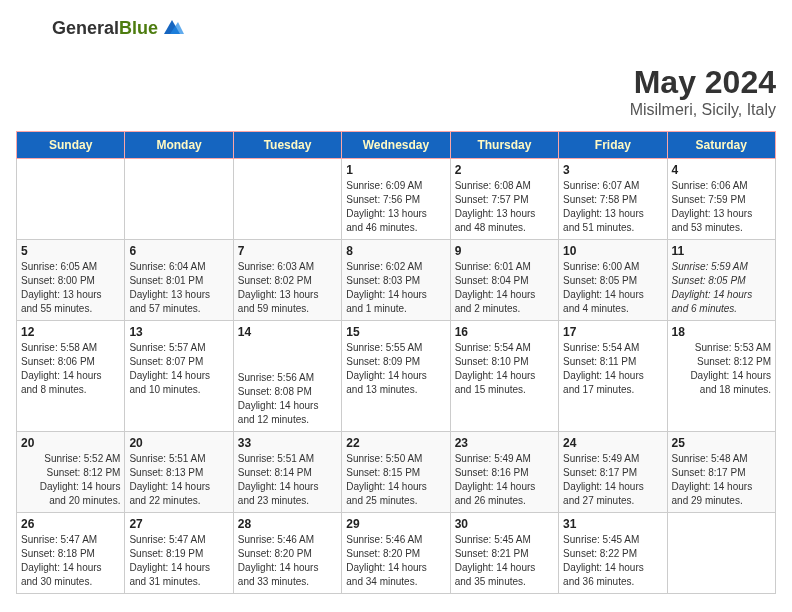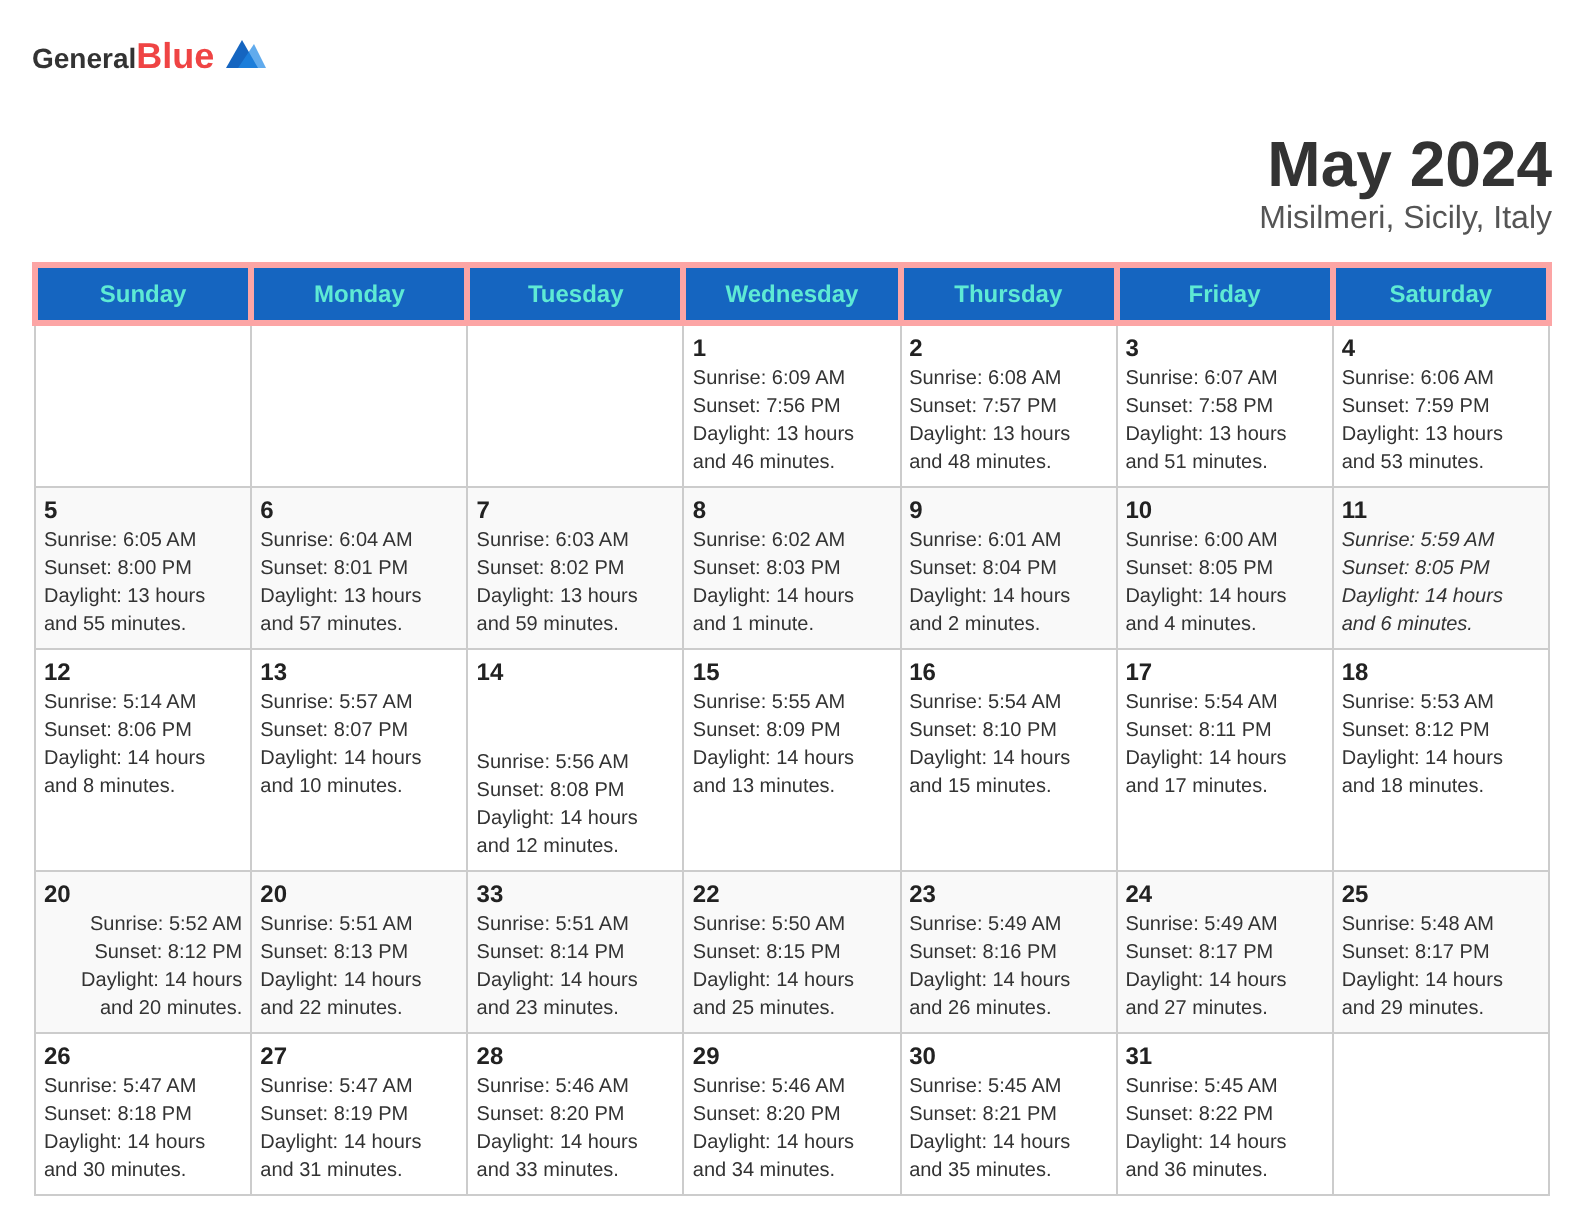--- a/index.html
+++ b/index.html
@@ -38,25 +38,25 @@
       font-size: 16px;
       color: #555;
     }
     .calendar-table {
       width: 100%;
       border-collapse: collapse;
       font-size: 11px;
     }
     .calendar-table th {
       background-color: #1565C0;
-      color: #5eead4;
+      color: #fef9c3;
       text-align: center;
       padding: 6px 4px;
       font-size: 12px;
-      border: 3px solid #fca5a5;
+      border: 1px solid #fca5a5;
     }
     .calendar-table td {
       border: 1px solid #ccc;
       vertical-align: top;
       padding: 4px;
       width: calc(100% / 7);
       min-height: 80px;
       background: #fff;
     }
     .calendar-table tr:nth-child(even) td {
@@ -76,21 +76,21 @@
     .empty-cell {
       background: #fff;
     }
   </style>
 </head>
 <body>
 
 <div class="header-area">
   <div class="logo">
     <span>
-      <span style="font-size:14px;font-weight:bold;color:#333;">General</span><span style="font-size:18px;font-weight:bold;color:#ef4444;">Blue</span>
+      <span style="font-size:18px;font-weight:bold;color:#333;margin-left:36px;">General</span><span style="font-size:18px;font-weight:bold;color:#4d7c0f;">Blue</span>
     </span>
     <svg class="logo-icon" viewBox="0 0 24 24" xmlns="http://www.w3.org/2000/svg">
       <polygon points="4,18 12,4 20,18" fill="#1565C0"></polygon>
       <polygon points="10,18 18,6 24,18" fill="#1E88E5" opacity="0.7"></polygon>
     </svg>
   </div>
   <div class="title-area">
     <div class="main-title">May 2024</div>
     <div class="subtitle">Misilmeri, Sicily, Italy</div>
   </div>
@@ -189,21 +189,21 @@
           <div class="day-number">11</div>
           <div class="day-info" style="white-space: pre-line; font-style: italic;">Sunrise: 5:59 AM
 Sunset: 8:05 PM
 Daylight: 14 hours
 and 6 minutes.</div>
         </td>
       </tr>
       <tr>
         <td>
           <div class="day-number">12</div>
-          <div class="day-info" style="white-space: pre-line;">Sunrise: 5:14 AM
+          <div class="day-info" style="white-space: pre-line;">Sunrise: 5:58 AM
 Sunset: 8:06 PM
 Daylight: 14 hours
 and 8 minutes.</div>
         </td>
         <td>
           <div class="day-number">13</div>
           <div class="day-info" style="white-space: pre-line;">Sunrise: 5:57 AM
 Sunset: 8:07 PM
 Daylight: 14 hours
 and 10 minutes.</div>
@@ -231,21 +231,21 @@
         </td>
         <td>
           <div class="day-number">17</div>
           <div class="day-info" style="white-space: pre-line;">Sunrise: 5:54 AM
 Sunset: 8:11 PM
 Daylight: 14 hours
 and 17 minutes.</div>
         </td>
         <td>
           <div class="day-number">18</div>
-          <div class="day-info" style="white-space: pre-line;">Sunrise: 5:53 AM
+          <div class="day-info" style="white-space: pre-line; text-align: right;">Sunrise: 5:53 AM
 Sunset: 8:12 PM
 Daylight: 14 hours
 and 18 minutes.</div>
         </td>
       </tr>
       <tr>
         <td>
           <div class="day-number">20</div>
           <div class="day-info" style="white-space: pre-line; text-align: right;">Sunrise: 5:52 AM
 Sunset: 8:12 PM

